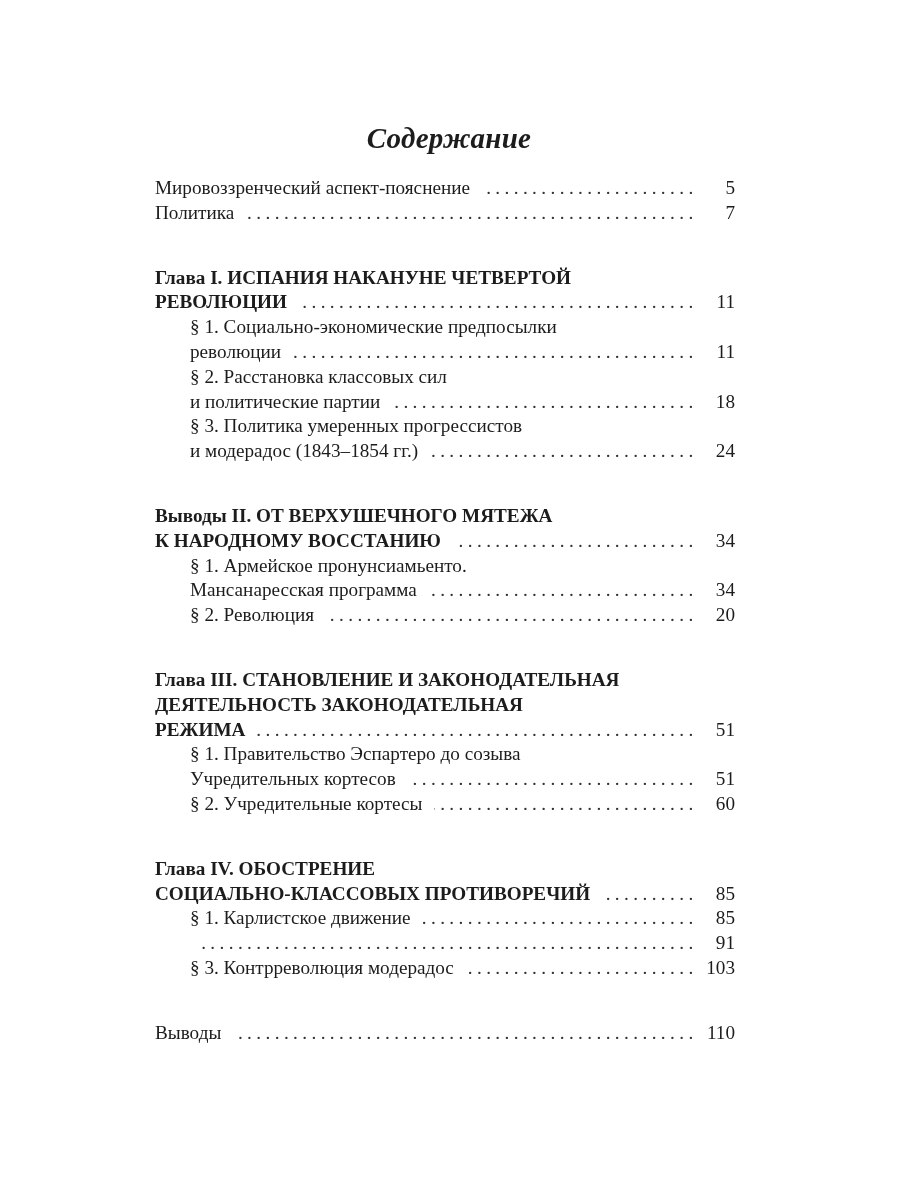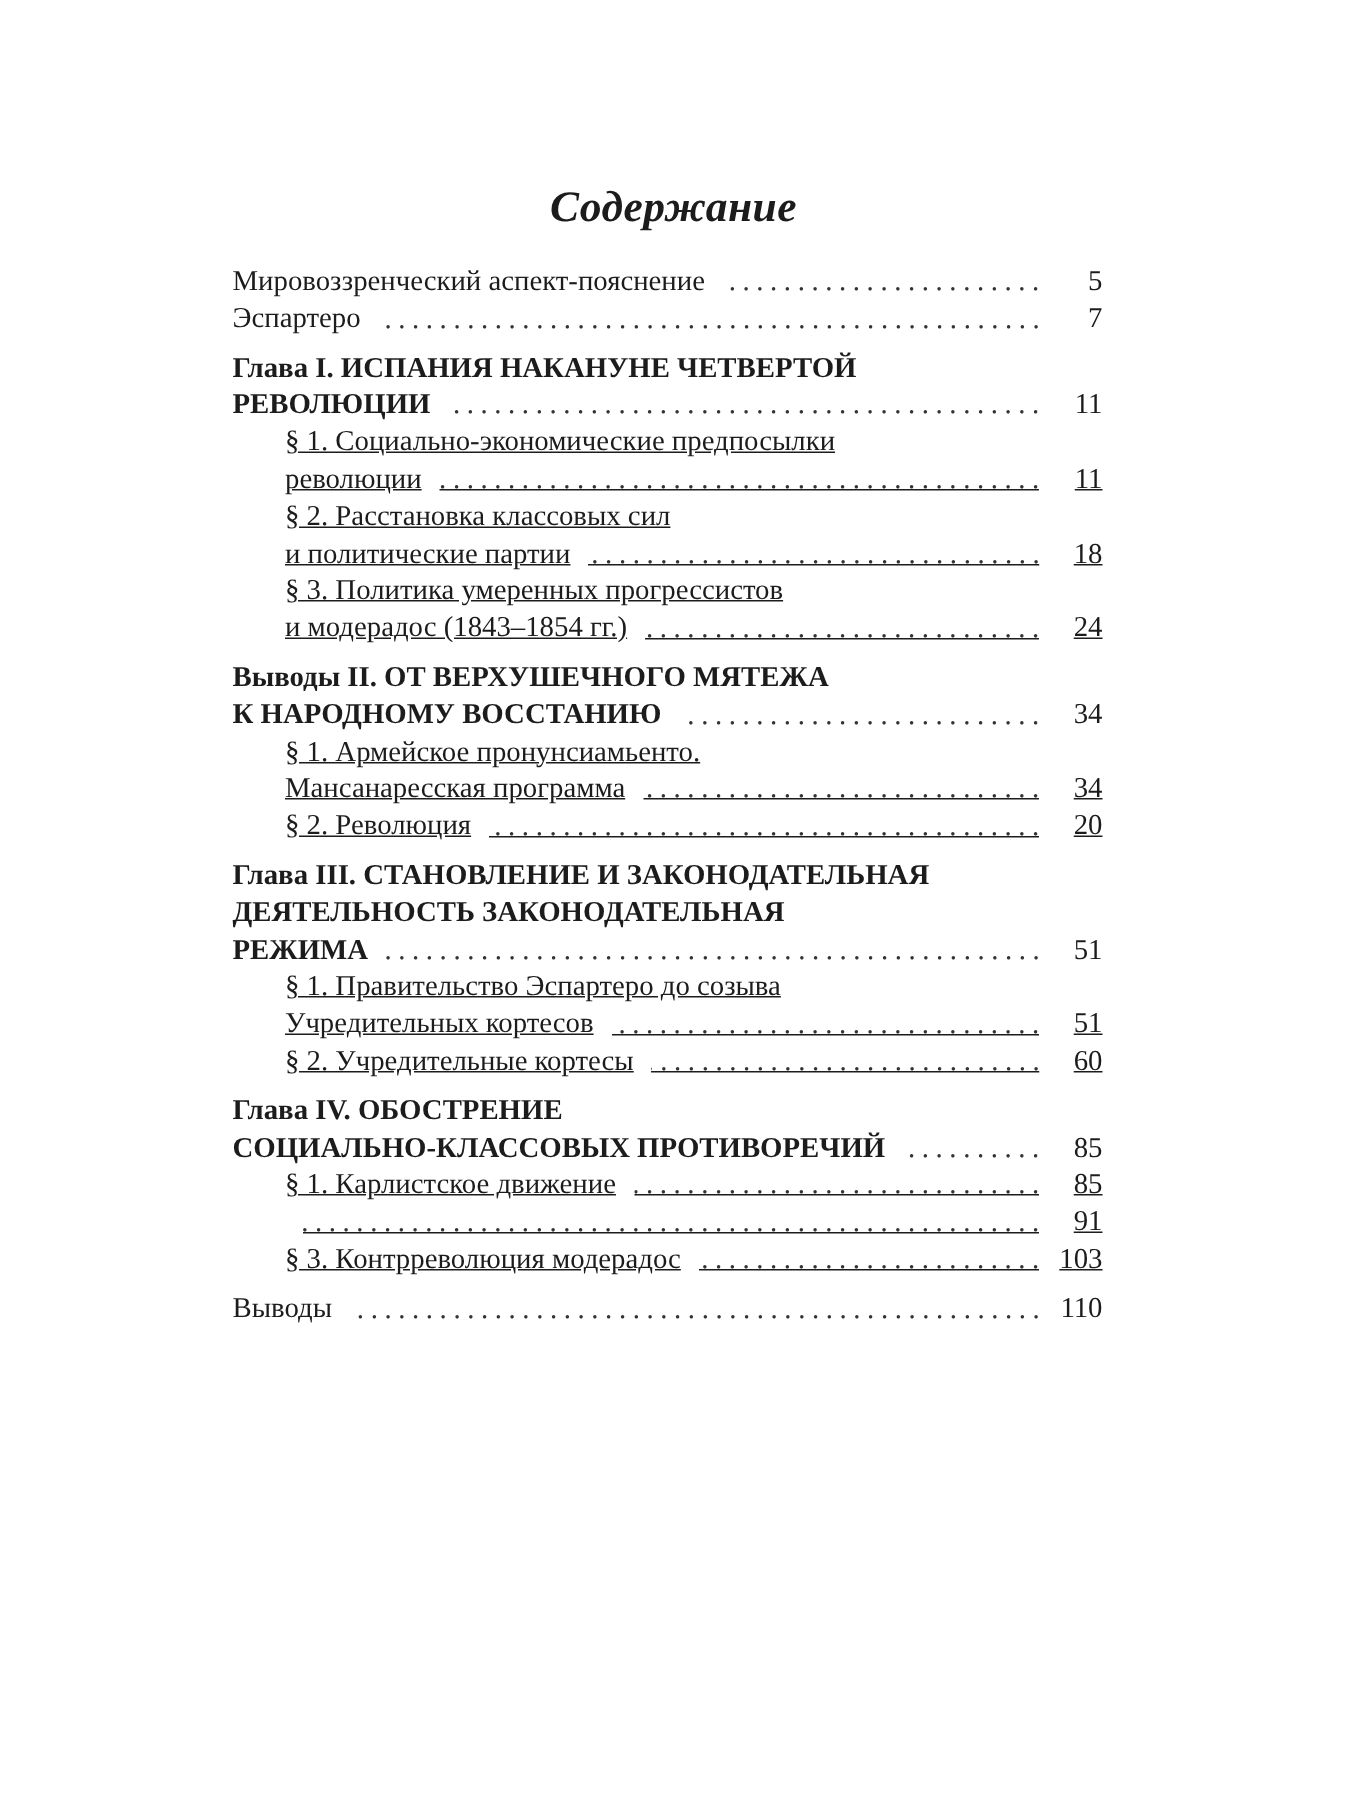--- a/index.html
+++ b/index.html
@@ -25,29 +25,29 @@
     text-align: center;
     font-style: italic;
     font-weight: bold;
     font-size: 29px;
     line-height: 40px;
     margin: 0 0 18px 0;
     padding-left: 8px;
     letter-spacing: 0.3px;
   }
   .toc-block { margin: 0; }
-  .toc-block + .toc-block { margin-top: 8px; }
+  .toc-block + .toc-block { margin-top: 40px; }
   .line {
     display: flex;
     align-items: flex-start;
     font-size: 19.2px;
     line-height: 24.8px;
     white-space: nowrap;
   }
-  .line.sub { padding-left: 35px; text-decoration: underline; }
+  .line.sub { padding-left: 35px; }
   .line.chap { font-weight: bold; }
   .line .txt { flex: 0 0 auto; }
   .line .leader {
     flex: 1 1 auto;
     overflow: hidden;
     margin: 0 8px 0 12px;
     font-weight: normal;
     letter-spacing: 3.2px;
     color: #333;
     text-align: right;
@@ -71,21 +71,21 @@
 <div class="page">
   <h1 class="toc-title">Содержание</h1>
   <div id="toc">
       <div class="toc-block">
         <div class="line plain">
           <span class="txt">Мировоззренческий аспект-пояснение</span>
           <span class="leader"></span>
           <span class="pg">5</span>
         </div>
         <div class="line plain">
-          <span class="txt">Эспартеро</span>
+          <span class="txt">Политика</span>
           <span class="leader"></span>
           <span class="pg">7</span>
         </div>
       </div>
       <div class="toc-block">
         <div class="line chap">
           <span class="txt">Глава I. ИСПАНИЯ НАКАНУНЕ ЧЕТВЕРТОЙ</span>
         </div>
         <div class="line chap">
           <span class="txt">РЕВОЛЮЦИИ</span>

